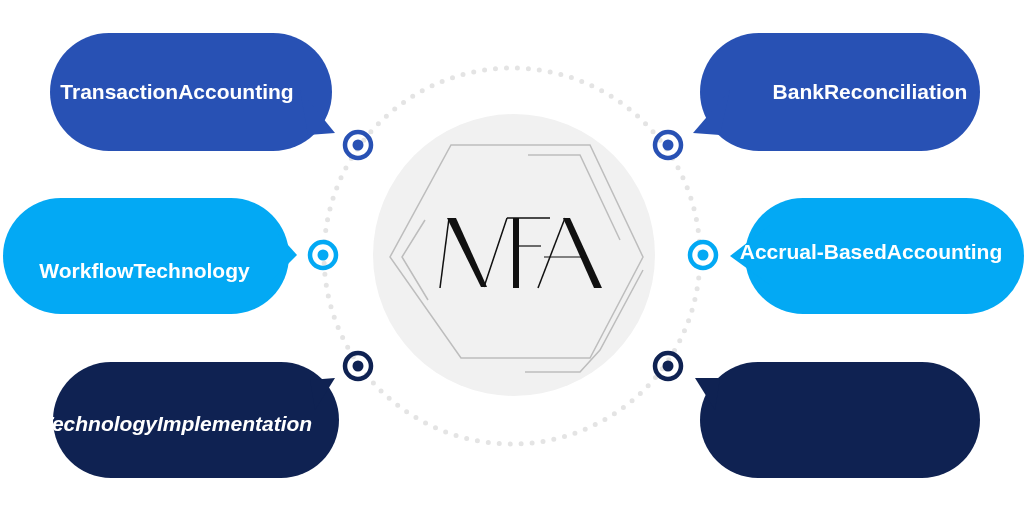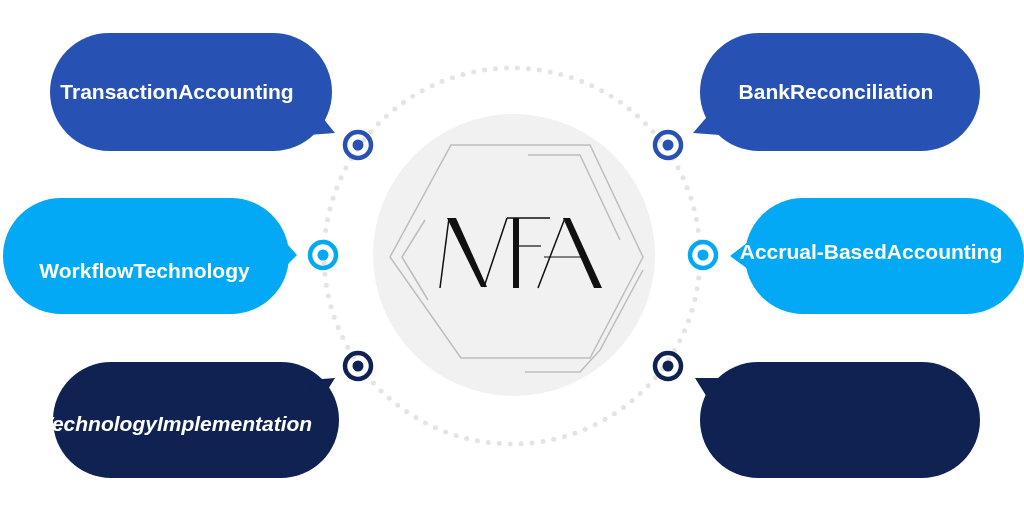--- a/index.html
+++ b/index.html
@@ -94,21 +94,21 @@
     <span>Accounting</span>
   </div>
   <div class="bubble" style="left:3px;top:198px;width:283px;height:116px;margin-top:15px;">
     <span>Workflow</span>
     <span>Technology</span>
   </div>
   <div class="bubble" style="left:33px;top:370px;width:286px;height:108px;font-style:italic;">
     <span>Technology</span>
     <span>Implementation</span>
   </div>
-  <div class="bubble" style="left:700px;top:33px;width:272px;height:118px;">
+  <div class="bubble" style="left:734px;top:33px;width:272px;height:118px;">
     <span>Bank</span>
     <span>Reconciliation</span>
   </div>
   <div class="bubble" style="left:733px;top:198px;width:276px;height:108px;">
     <span>Accrual-Based</span>
     <span>Accounting</span>
   </div>
   <div class="bubble" style="left:700px;top:370px;width:272px;height:108px;">
   </div>
 </div>

